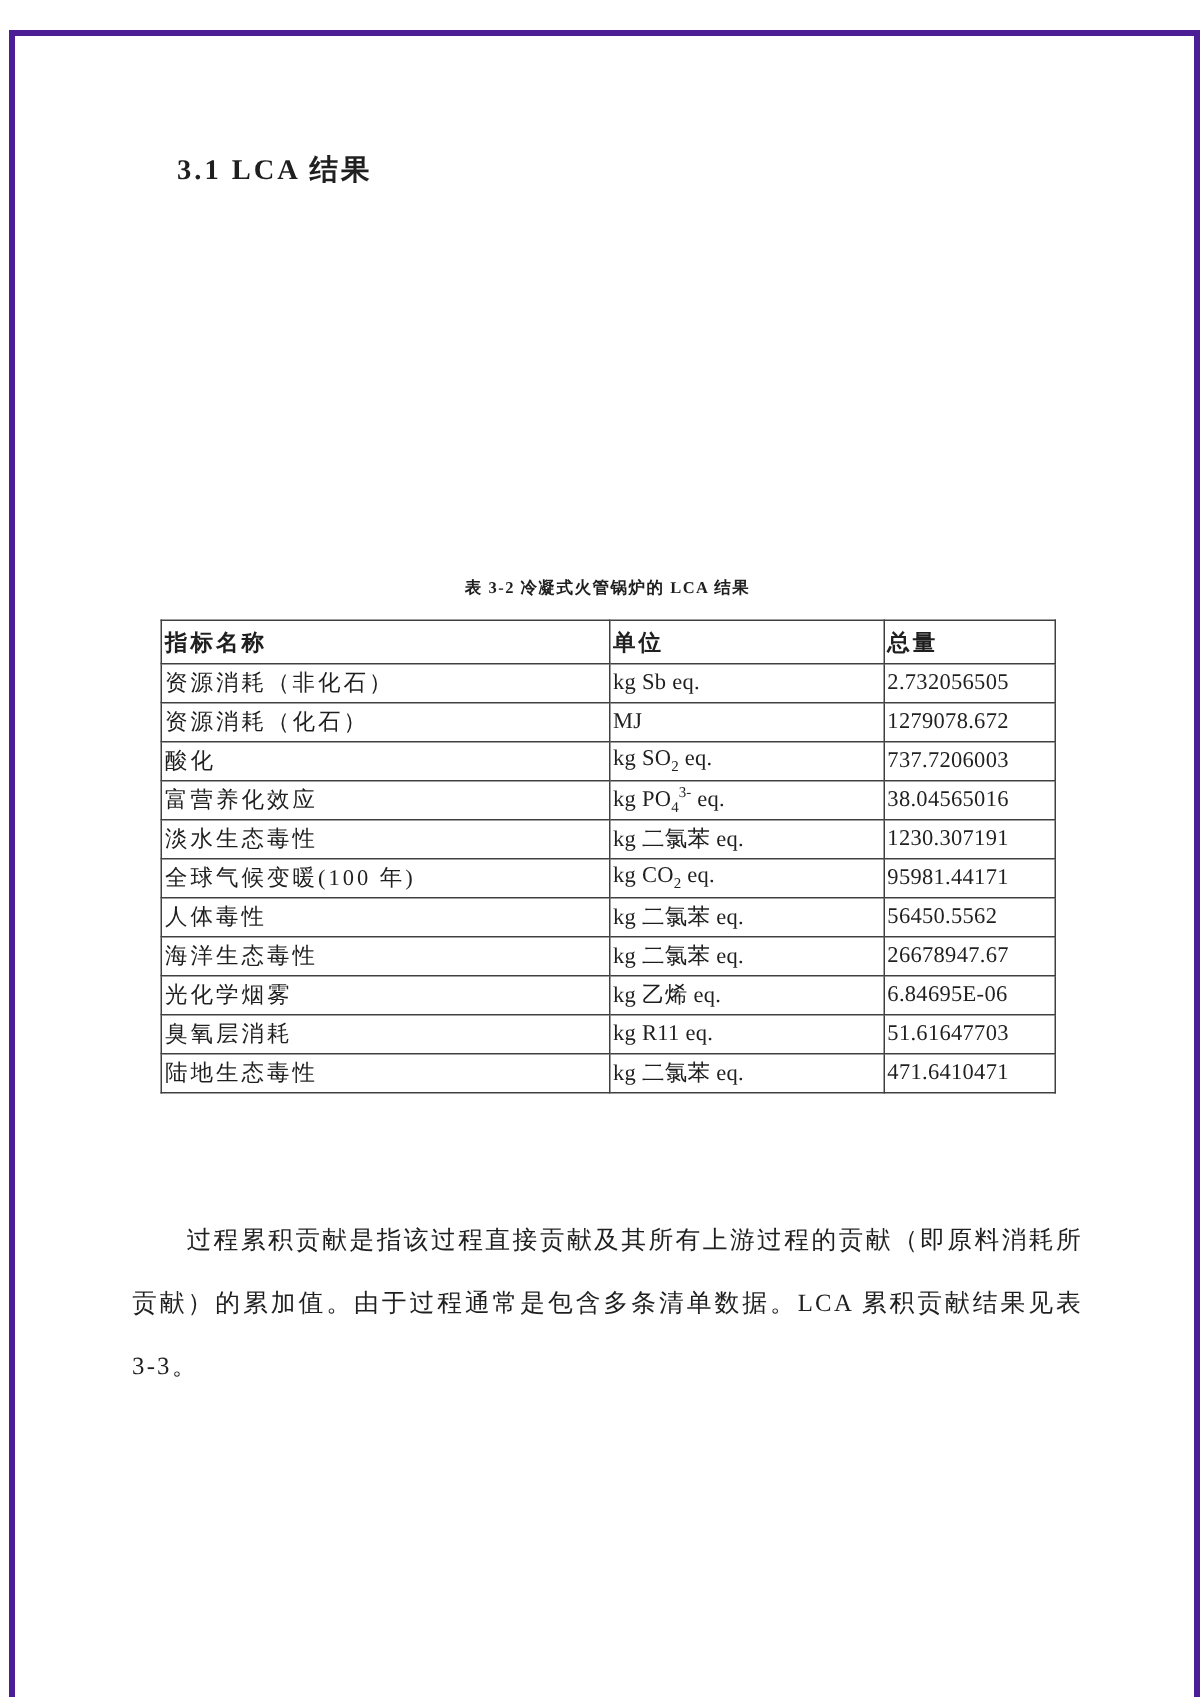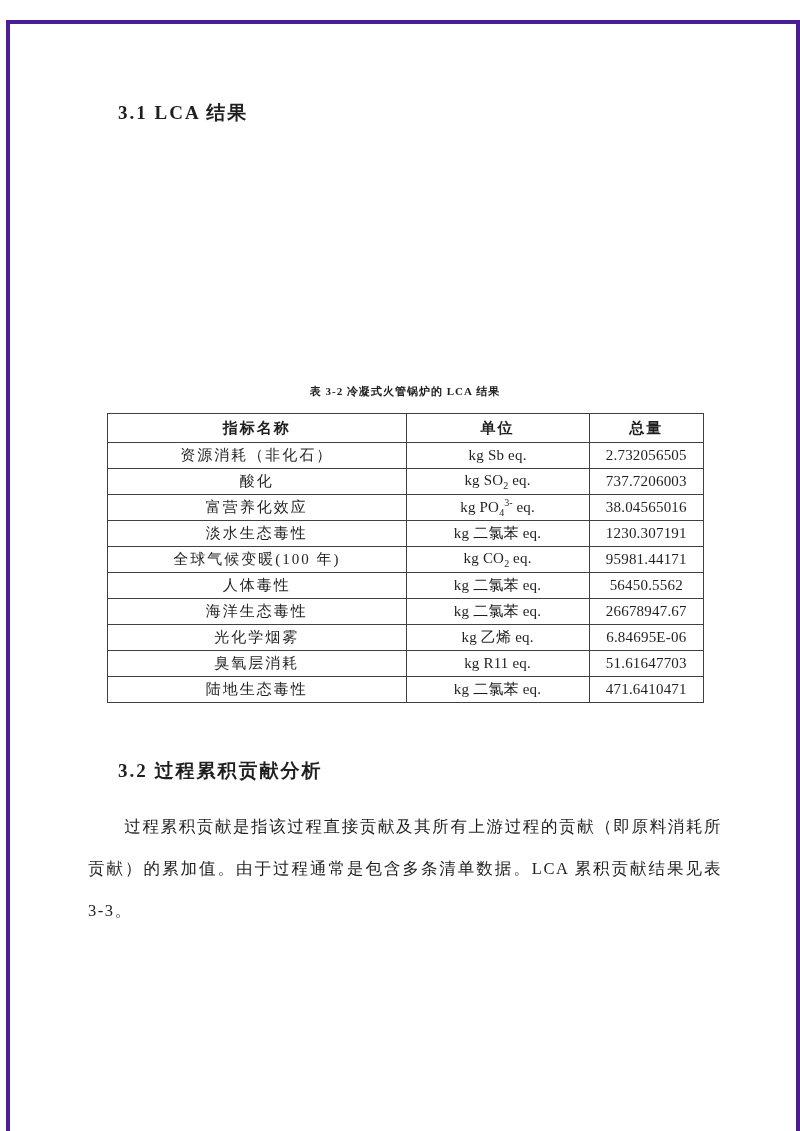--- a/index.html
+++ b/index.html
@@ -58,21 +58,21 @@
   table.lca {
     position: absolute;
     top: 389px;
     left: 97px;
     width: 597px;
     border-collapse: collapse;
     table-layout: fixed;
   }
   table.lca th, table.lca td {
     border: 1px solid #404040;
-    text-align: center;
+    text-align: left;
     vertical-align: middle;
     padding: 0 2px;
     overflow: hidden;
     white-space: nowrap;
   }
   table.lca th {
     height: 28px;
     font-size: 15px;
     font-weight: bold;
     letter-spacing: 2px;
@@ -117,20 +117,25 @@
           <th>总量</th>
         </tr>
     </thead>
     <tbody id="table-body">
         <tr>
           <td class="c-name">资源消耗（非化石）</td>
           <td class="c-unit"><span>kg Sb eq.</span></td>
           <td class="c-total">2.732056505</td>
         </tr>
         <tr>
+          <td class="c-name">资源消耗（化石）</td>
+          <td class="c-unit"><span>MJ</span></td>
+          <td class="c-total">1279078.672</td>
+        </tr>
+        <tr>
           <td class="c-name">酸化</td>
           <td class="c-unit"><span>kg SO</span><sub>2</sub><span> eq.</span></td>
           <td class="c-total">737.7206003</td>
         </tr>
         <tr>
           <td class="c-name">富营养化效应</td>
           <td class="c-unit"><span>kg PO</span><sub>4</sub><sup>3-</sup><span> eq.</span></td>
           <td class="c-total">38.04565016</td>
         </tr>
         <tr>
@@ -164,18 +169,17 @@
           <td class="c-total">51.61647703</td>
         </tr>
         <tr>
           <td class="c-name">陆地生态毒性</td>
           <td class="c-unit"><span>kg 二氯苯 eq.</span></td>
           <td class="c-total">471.6410471</td>
         </tr>
       </tbody>
   </table>
 
-  <div class="sec-heading h-2">3.2 过程累积贡献分析</div>
 
   <p class="body-para p-2">过程累积贡献是指该过程直接贡献及其所有上游过程的贡献（即原料消耗所贡献）的累加值。由于过程通常是包含多条清单数据。LCA 累积贡献结果见表 3-3。</p>
 
 
 </div>
 
 </body></html>

